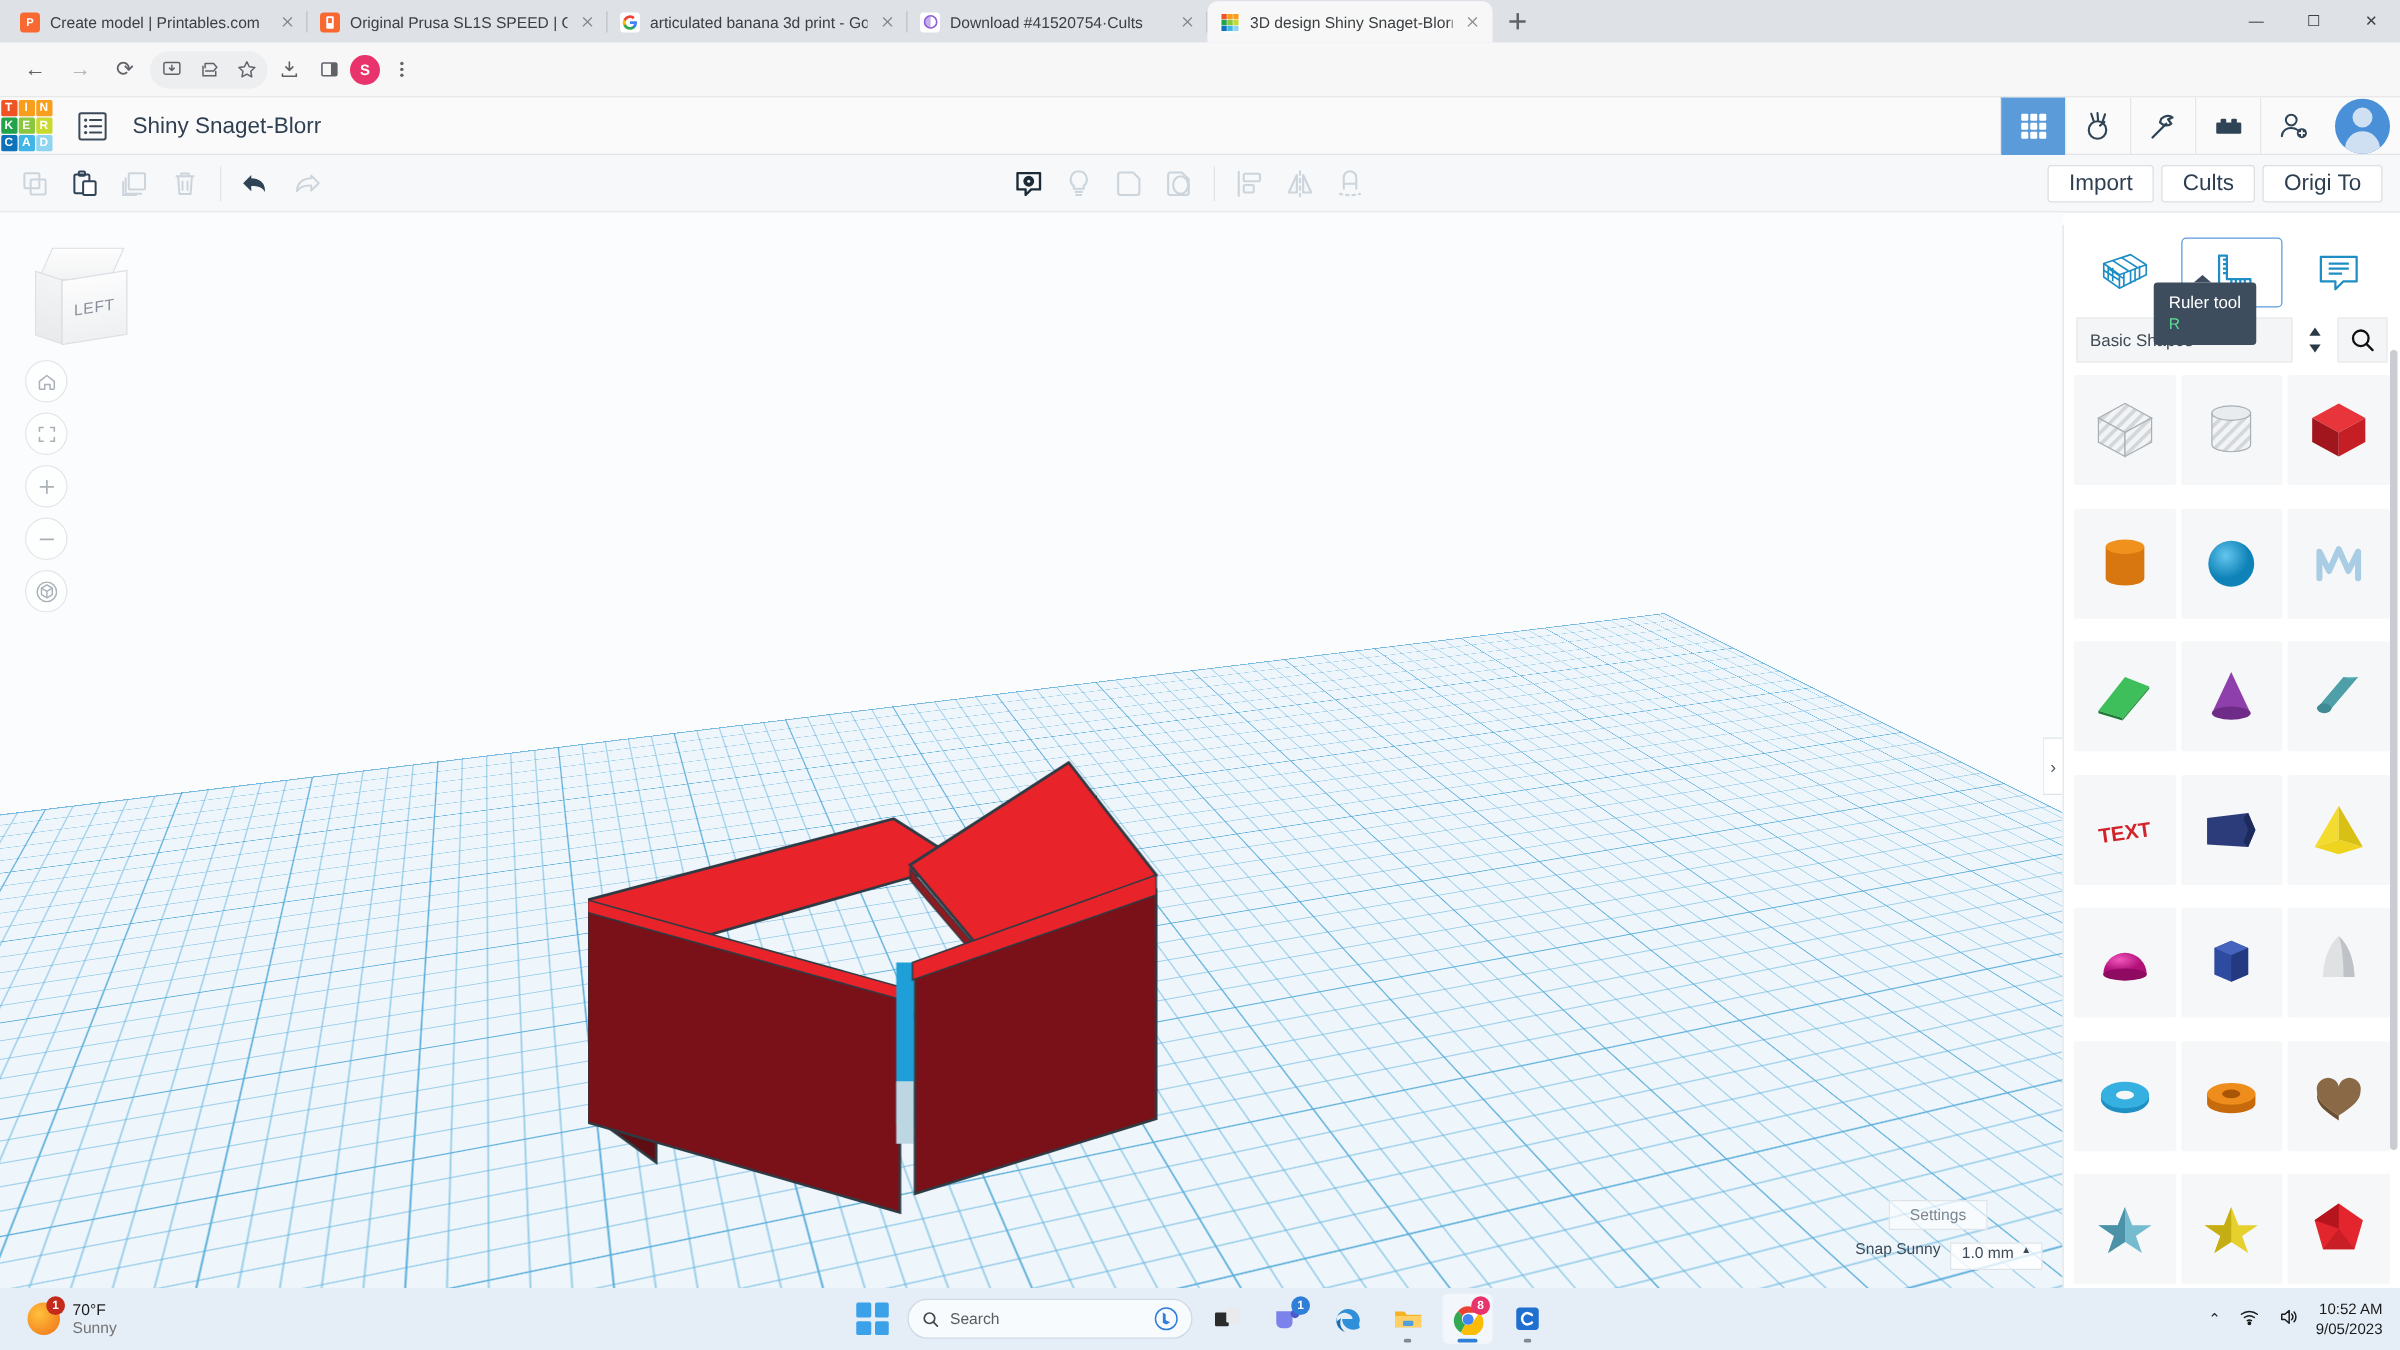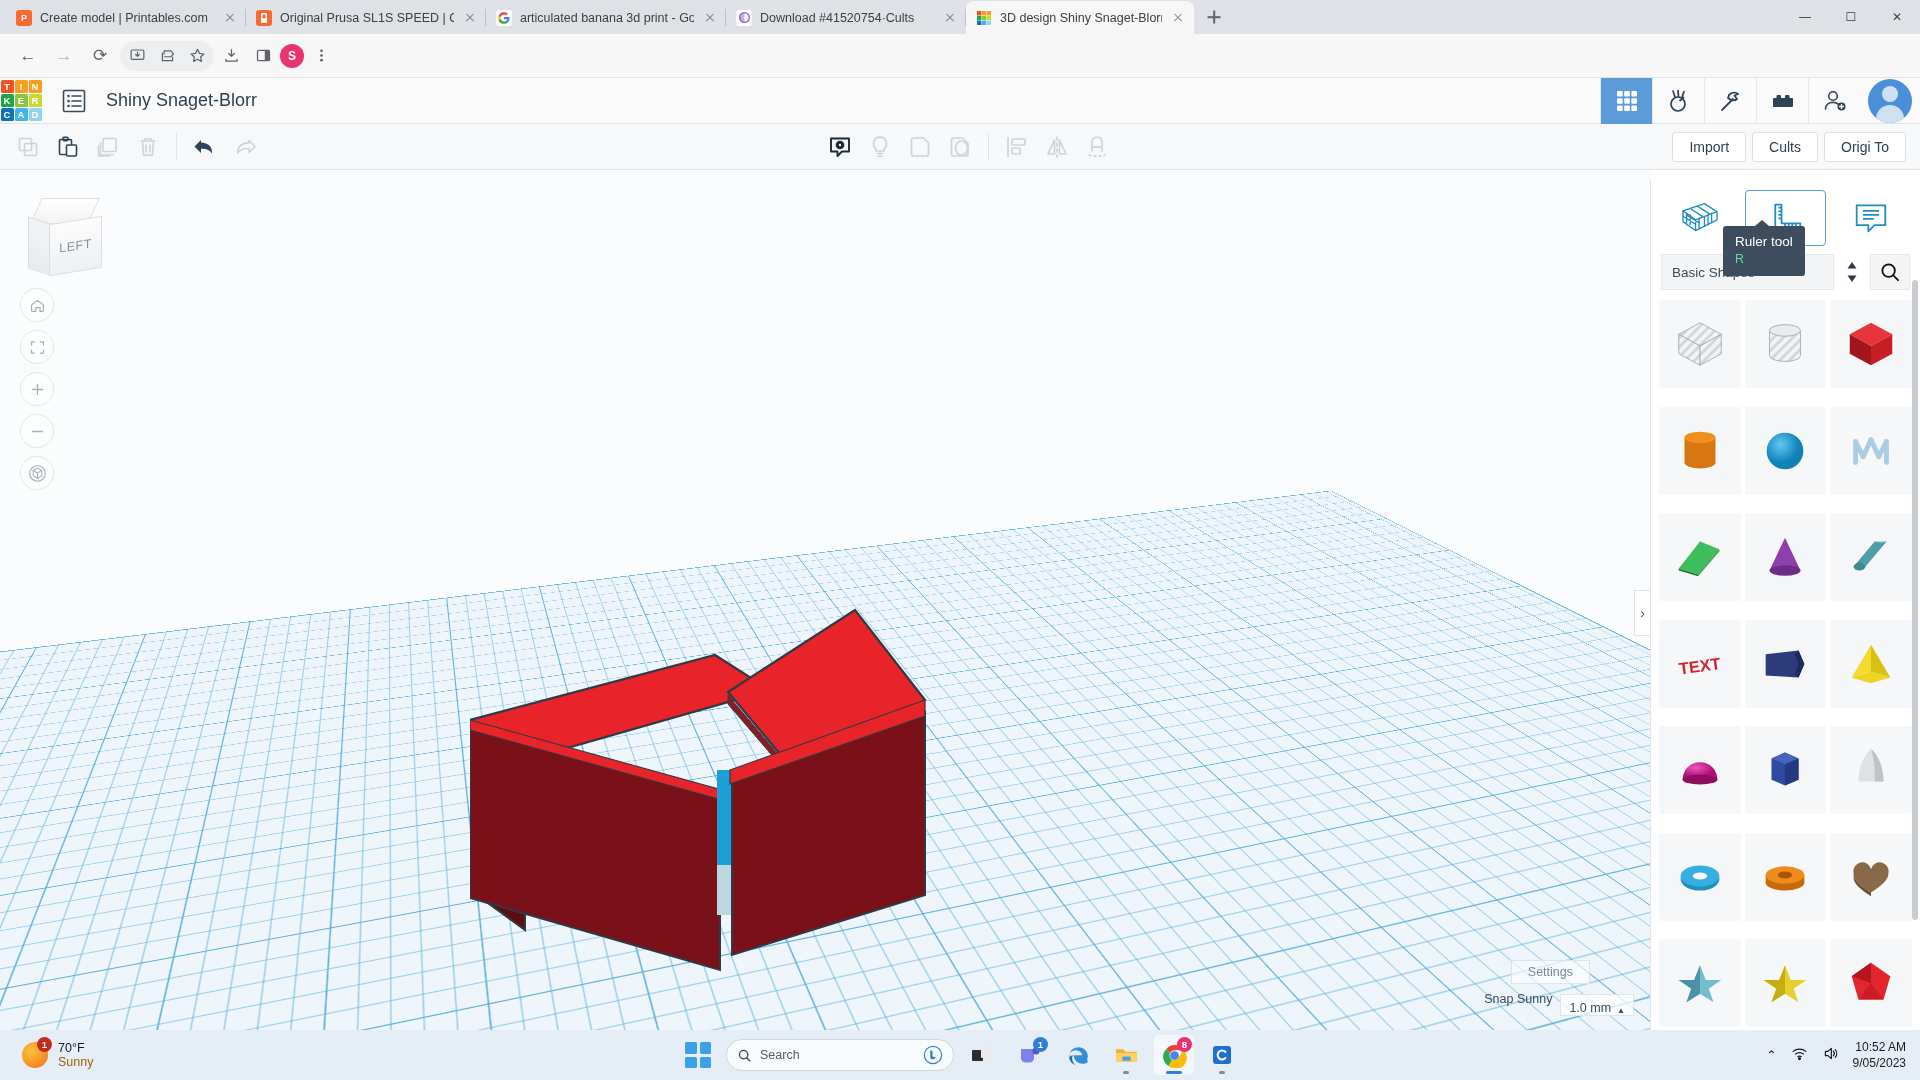--- a/index.html
+++ b/index.html
@@ -109,21 +109,21 @@
     display: flex; align-items: center; padding-left: 8px;
   }
   .tb-group { display: flex; align-items: center; }
   .tb-sep { width: 1px; height: 28px; background: #dfe2e6; margin: 0 8px; }
   .tool-ico { width: 40px; height: 40px; display:flex; align-items:center;
      justify-content:center; color:#2f4356; }
   .tool-ico.dim { color: #ccd4dc; }
   .tb-right { margin-left: auto; display:flex; align-items:center; gap: 6px;
      padding-right: 14px; }
   .tb-btn { height: 30px; padding: 0 16px; border: 1px solid #dbdfe3;
-     border-radius: 3px; background:#fff; font-size: 14px; color:#2f3f52;
+     border-radius: 3px; background:#fff; font-size: 18px; color:#2f3f52;
      display:flex; align-items:center; }
 
   
   .viewport { position: absolute; left: 0; top: 170px; width: 1650px;
      height: 860px; overflow: hidden; background:#f2f7fb; }
   .vp-sky { position:absolute; inset:0; background:#fbfcfd; }
   .plane-wrap { position:absolute; left:0; top:0; width:1650px; height:860px;
      overflow:hidden; }
   .plane {
     position:absolute; left: -120px; top: 250px; width: 1750px; height: 1300px;
@@ -151,21 +151,21 @@
      justify-content:center; font-size:12.5px; color:#8a9099; letter-spacing:.5px; }
   .vp-navbtn { position:absolute; left: 20px; width: 34px; height: 34px;
      border: 1px solid #e3e6e9; border-radius: 50%; background: rgba(255,255,255,.55);
      display:flex; align-items:center; justify-content:center; color:#a9b0b8; }
   .vp-settings { position:absolute; right: 60px; bottom: 46px; height: 24px;
      padding: 0 16px; border:1px solid #dfe4e8; background: rgba(255,255,255,.6);
      font-size: 12.5px; color:#7d8790; display:flex; align-items:center; }
   .vp-snap { position:absolute; right: 16px; bottom: 14px; display:flex;
      align-items:center; gap: 8px; font-size: 12.5px; color:#3c4a58; }
   .vp-snap-val { border:1px solid #dfe4e8; background: rgba(255,255,255,.75);
-     height:22px; padding: 0 8px; display:flex; align-items:flex-end; gap:6px;margin-top:12px; }
+     height:22px; padding: 0 8px; display:flex; align-items:flex-start; gap:6px;margin-top:12px; }
   .vp-collapse { position:absolute; right: 0; top: 420px; width: 16px; height: 46px;
      background:#fff; border:1px solid #e0e3e6; border-right:none;
      display:flex; align-items:center; justify-content:center; color:#4a5662;
      font-size: 14px; }
 
   
   .model { position:absolute; left: 470px; top: 430px; width: 620px; height: 400px; }
 
   
   .rpanel { position:absolute; right: 0; top: 180px; width: 270px; height: 860px;
@@ -814,21 +814,21 @@
   <div class="rp-scroll"></div>
 </div>
 
 <div class="taskbar">
   <div class="tb-weather">
     <span class="sun">
       <span class="sun-badge">1</span>
     </span>
     <span>
       <div>70°F</div>
-      <div style="color:#a16207">Sunny</div>
+      <div style="color:#737373">Sunny</div>
     </span>
   </div>
 
   <div class="tb-center">
     <div class="tb-app">
       <span class="start-ico">
           <i></i>
           <i></i>
           <i></i>
           <i></i>

